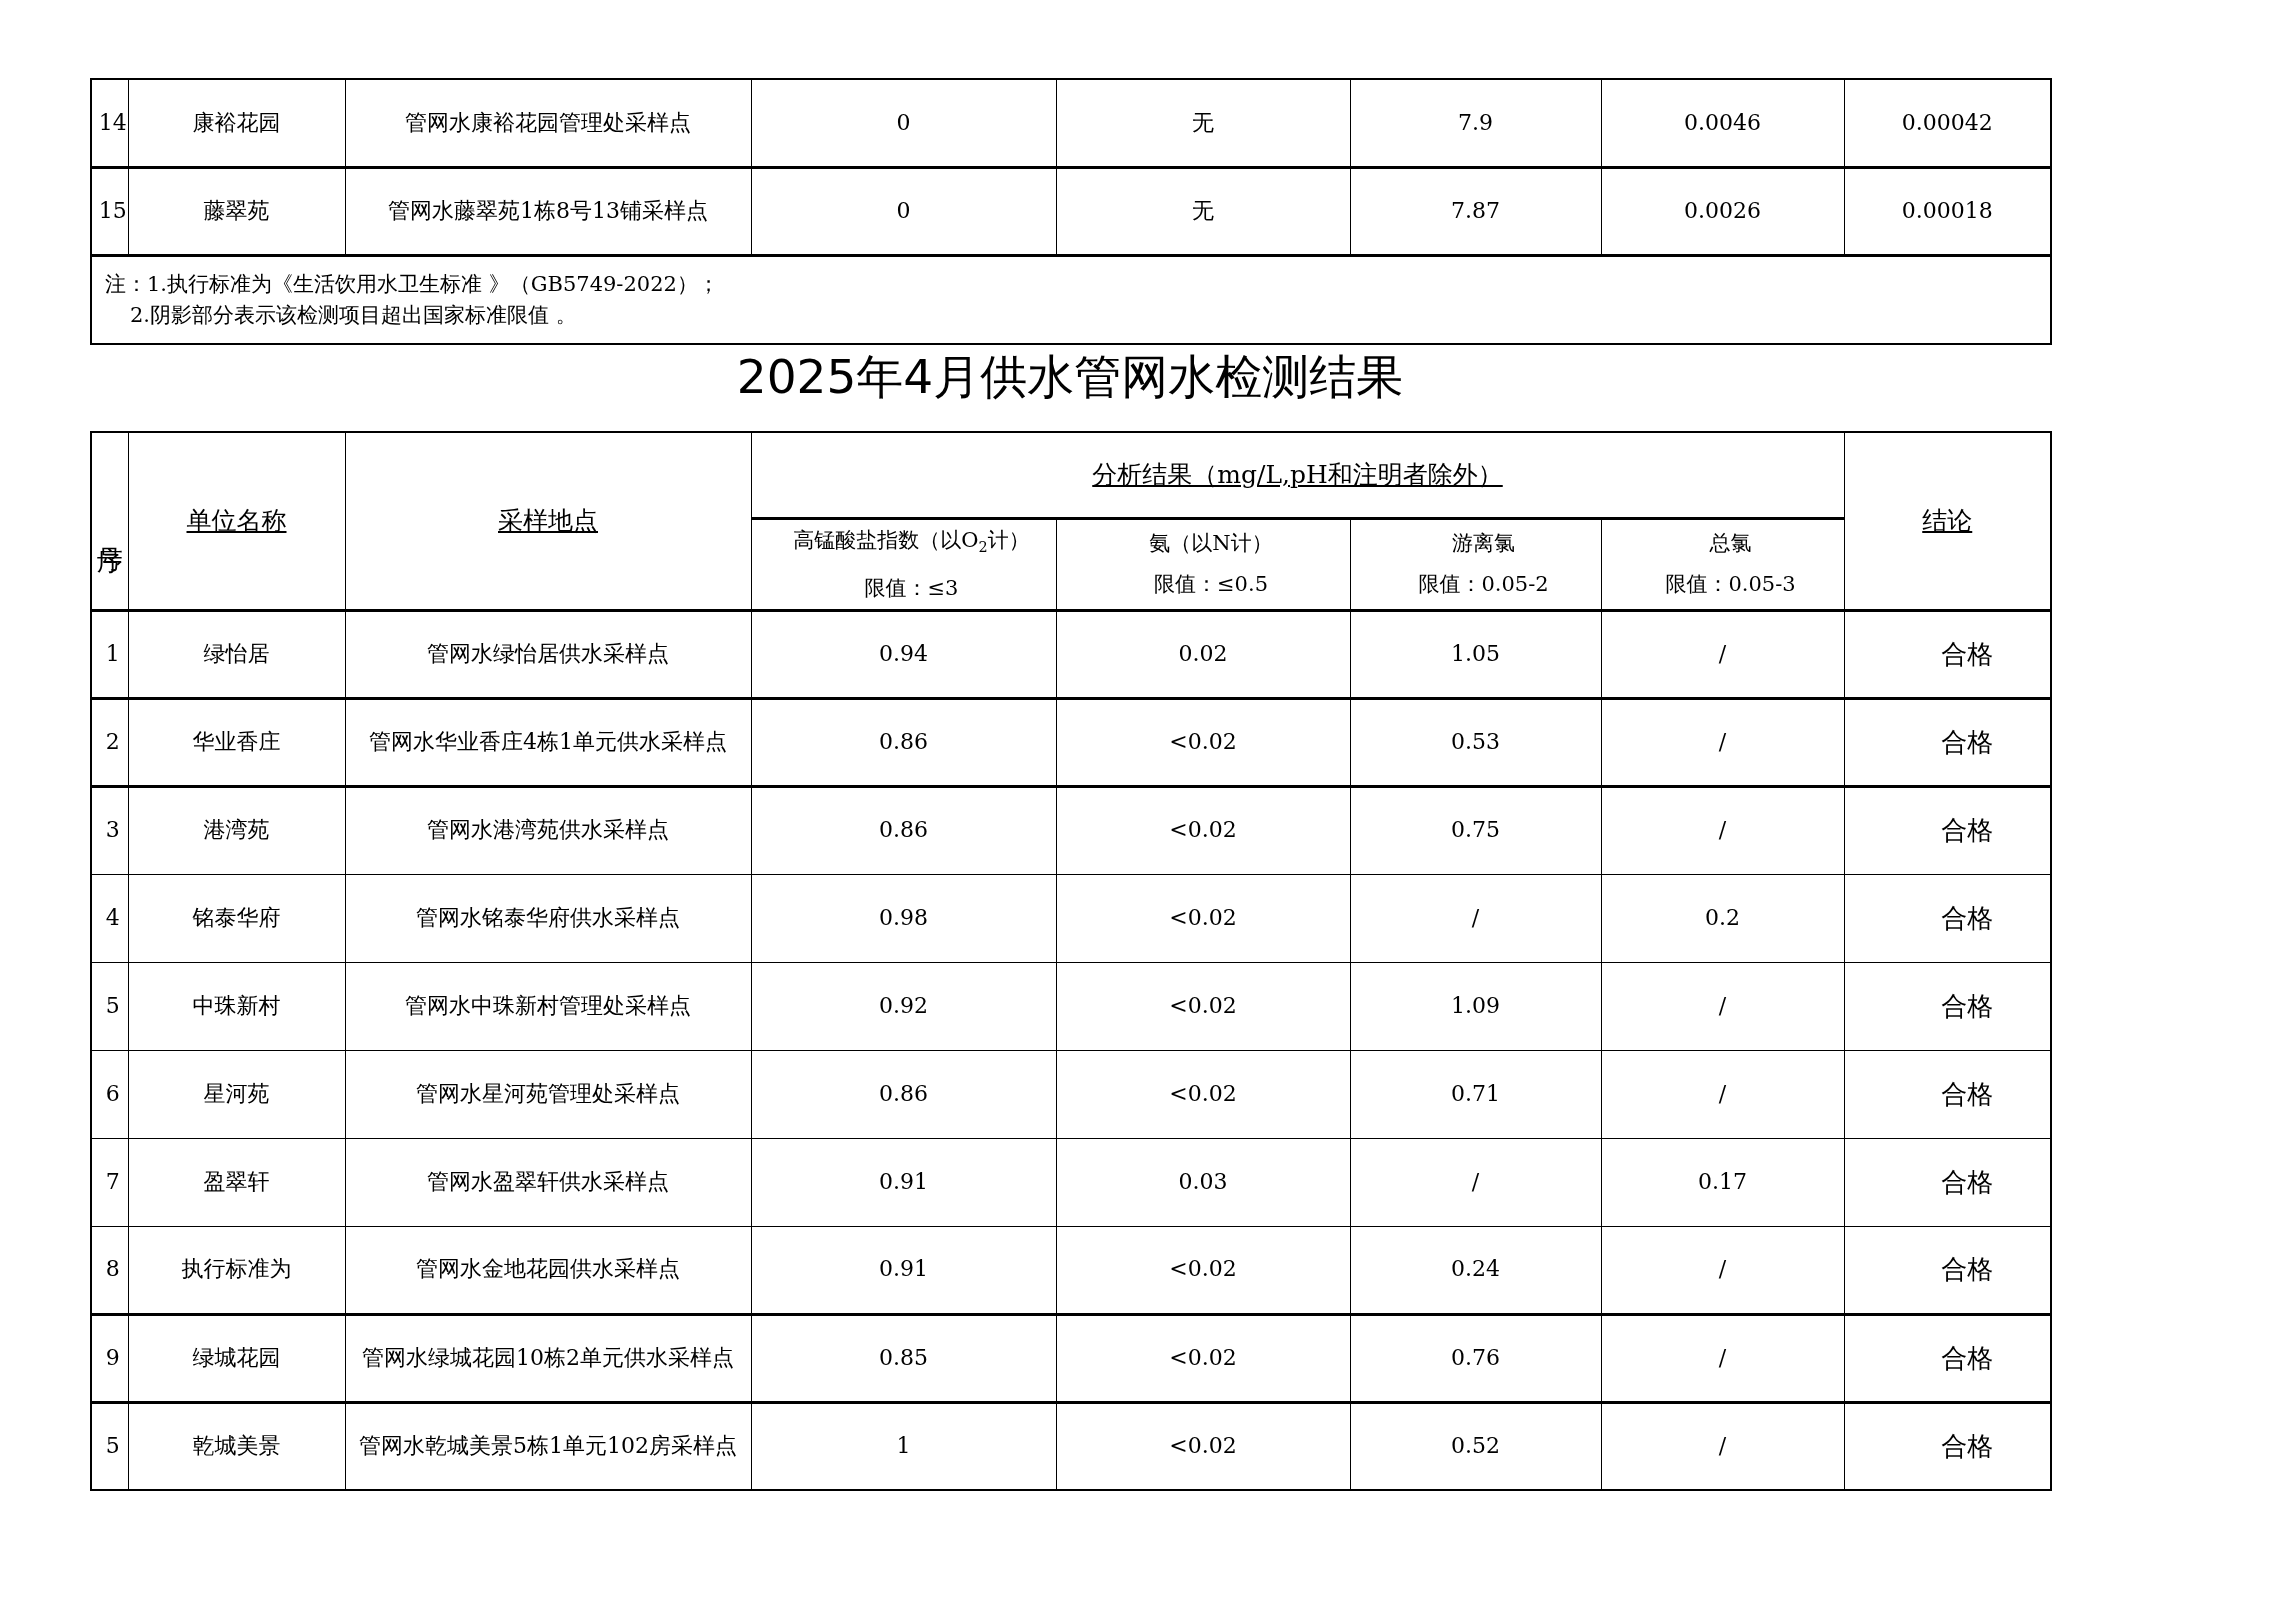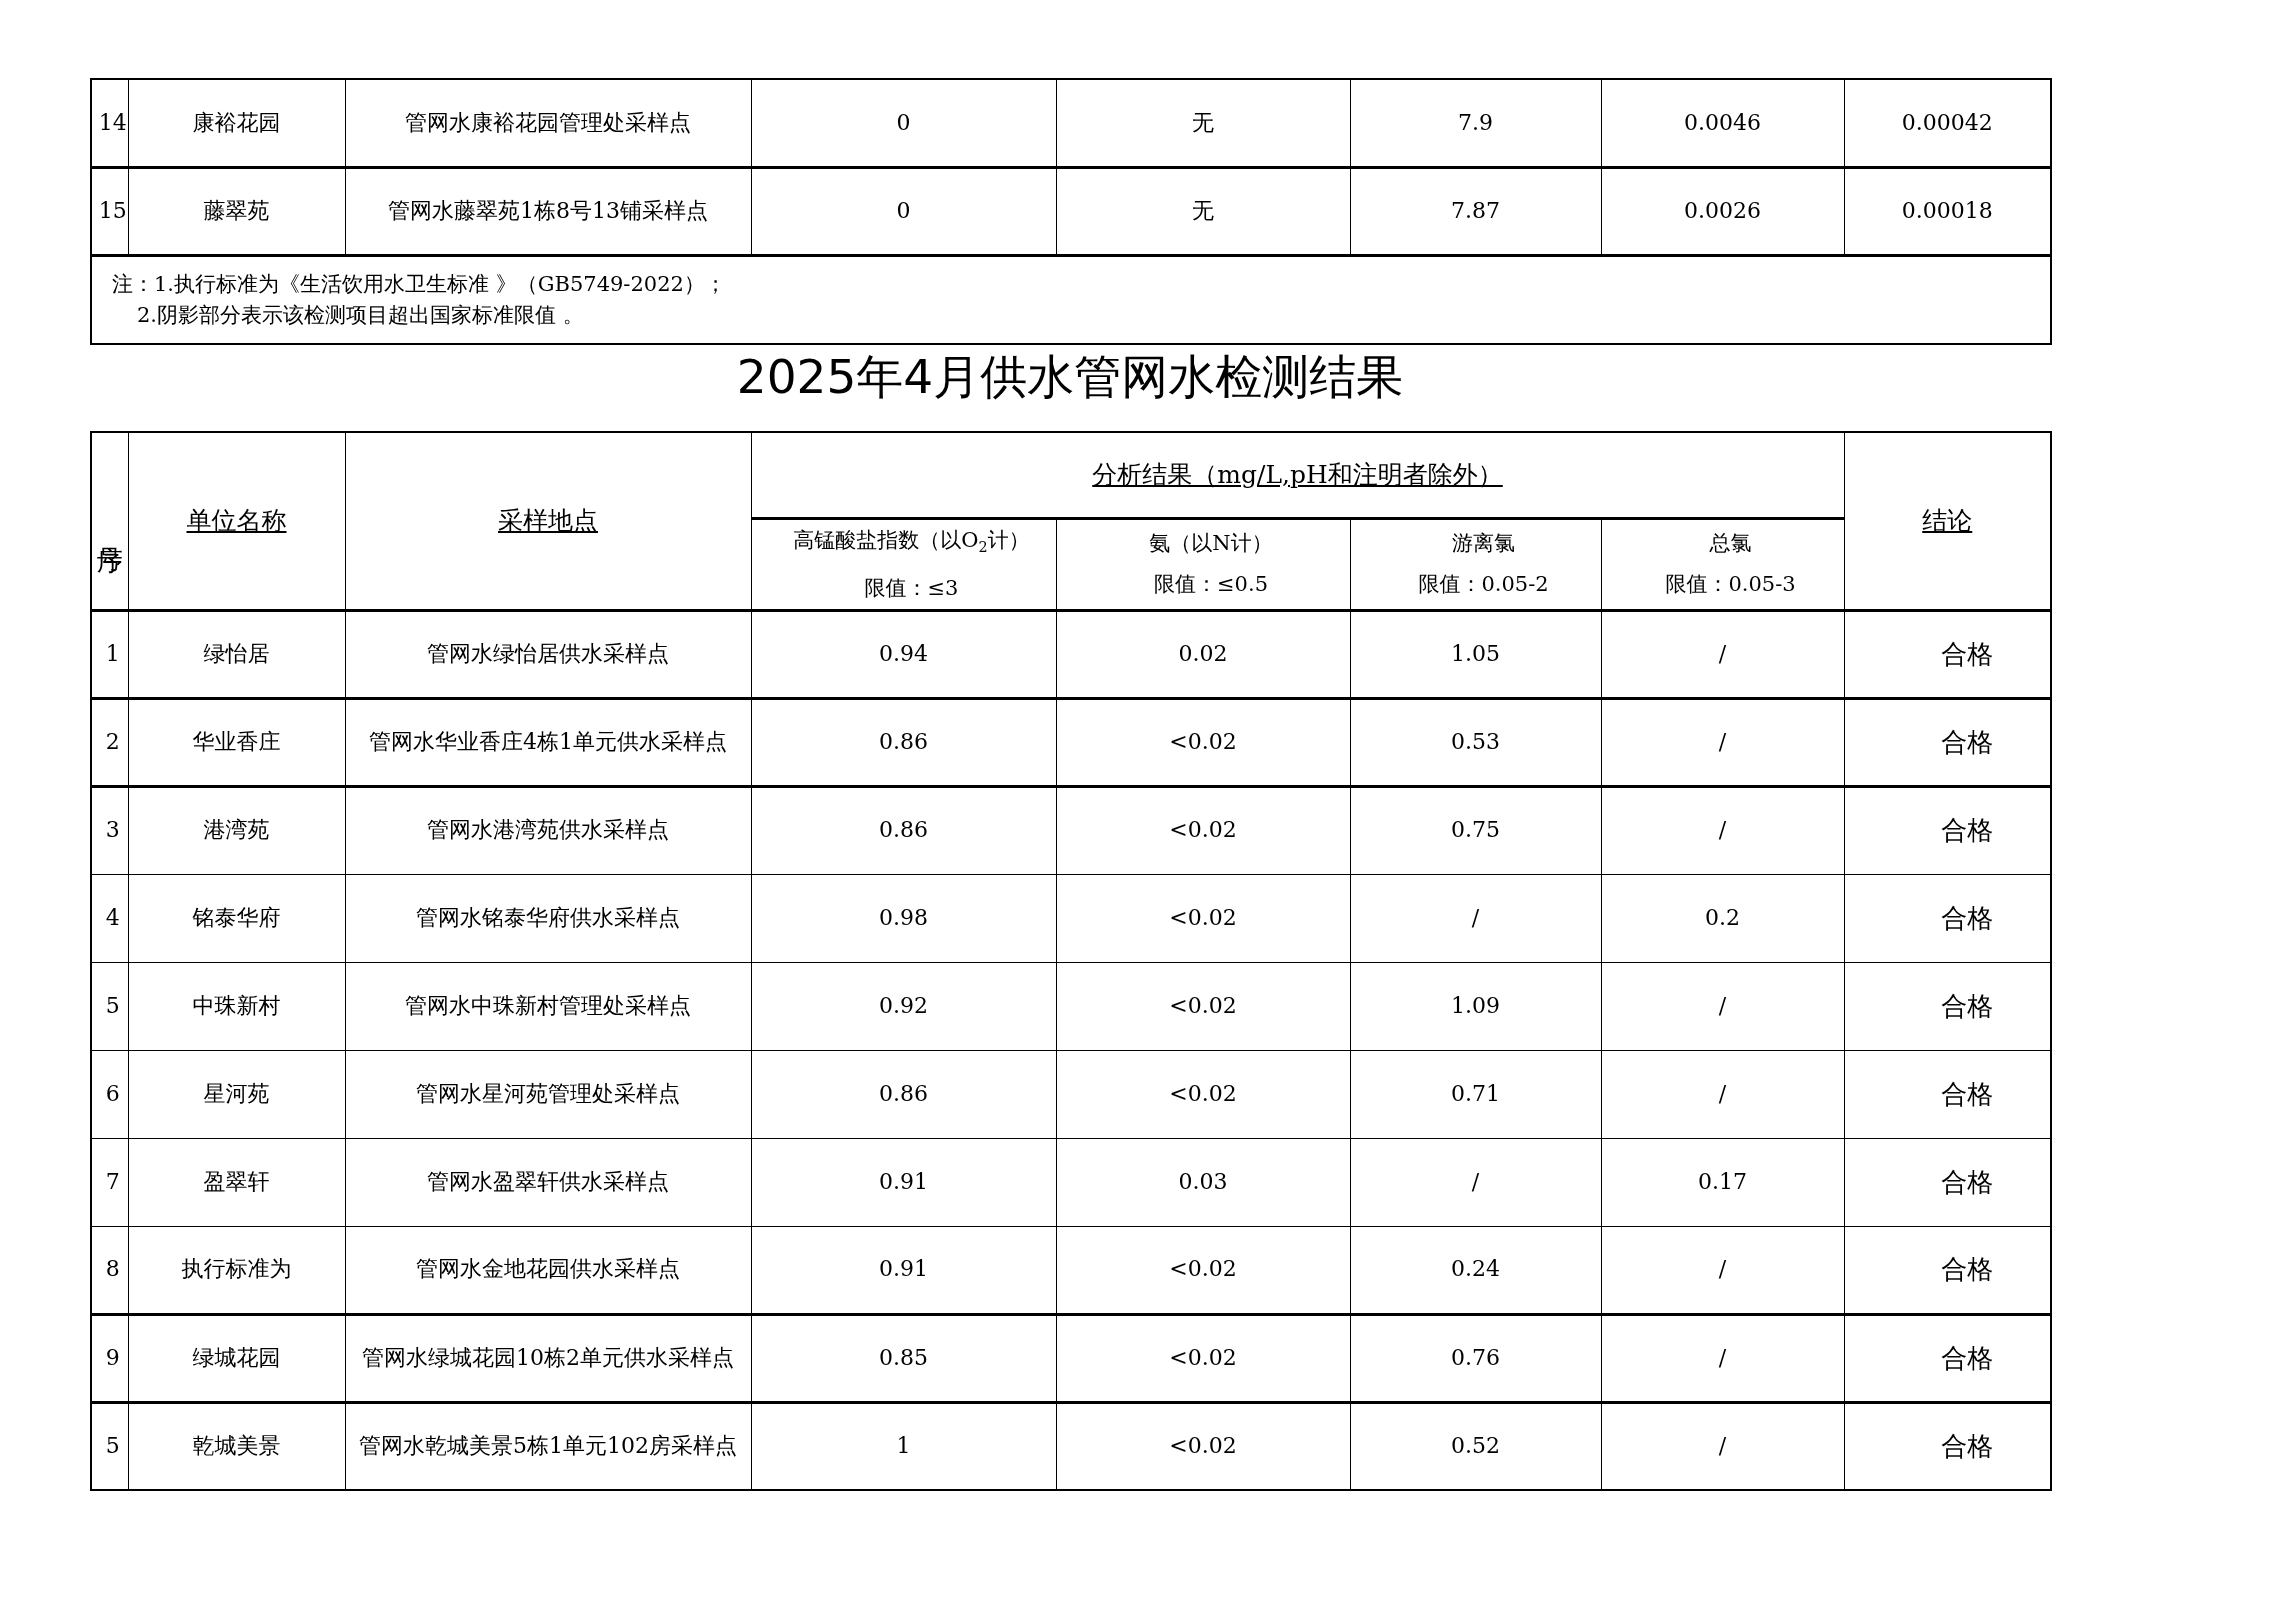--- a/index.html
+++ b/index.html
@@ -5,21 +5,21 @@
   html, body { margin: 0; padding: 0; background: #ffffff; }
   body { width: 2295px; height: 1615px; position: relative; overflow: hidden;
          font-family: "DejaVu Serif", "Liberation Serif", serif; color: #000; }
   table { border-collapse: collapse; position: absolute; left: 90px; table-layout: fixed; }
   td { border: 1.3px solid #000; text-align: center; vertical-align: middle; padding: 0;
        font-size: 22px; line-height: 1.2; }
   .idx { text-align: center; padding-left: 6px; }
   .thick-top td { border-top-width: 3.3px; }
   #top-table { top: 78px; border: 2.6px solid #000; }
   #top-table tr.r { height: 88px; }
-  #top-table tr.note td { height: 86px; text-align: left; vertical-align: middle; padding-left: 20px; font-size: 21px; line-height: 31px; margin-left: 48px; }
+  #top-table tr.note td { height: 86px; text-align: left; vertical-align: middle; padding-left: 13px; font-size: 21px; line-height: 31px; margin-left: 48px; }
   .note-line2 { padding-left: 25px; }
   #title { position: absolute; left: 90px; width: 1960px; top: 347px; height: 59px;
            text-align: center; font-size: 47px; line-height: 59px; font-family: "DejaVu Sans", "Liberation Sans", sans-serif; }
   #main-table { top: 431px; border: 2.6px solid #000; }
   #main-table tr.h1 { height: 86px; }
   #main-table tr.h2 { height: 88px; }
   #main-table tr.r { height: 88px; }
   .hdr { font-size: 25px; text-decoration: underline; }
   .vert { writing-mode: vertical-rl; text-orientation: upright; font-size: 26px; letter-spacing: 1.3px; }
   .sub { font-size: 21px; line-height: 41px; padding-left: 16px; }

